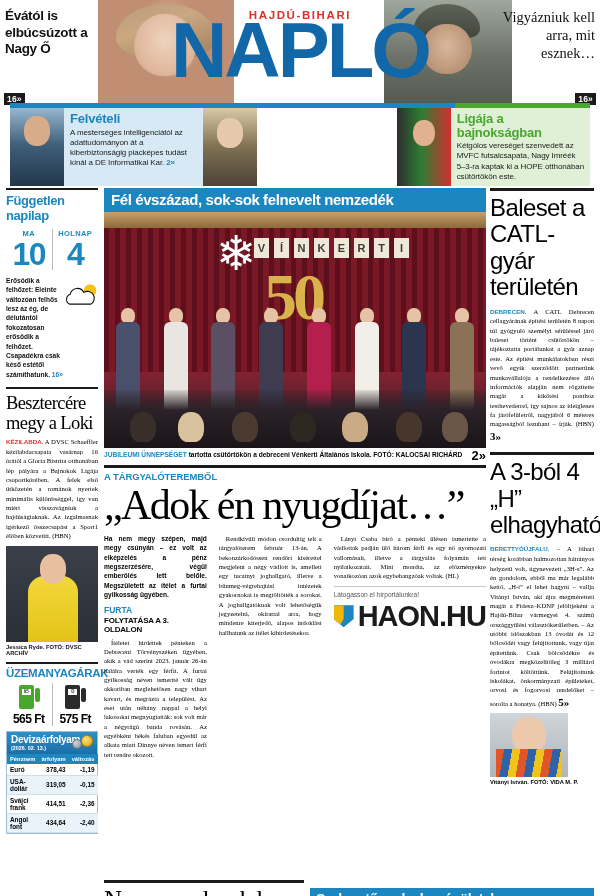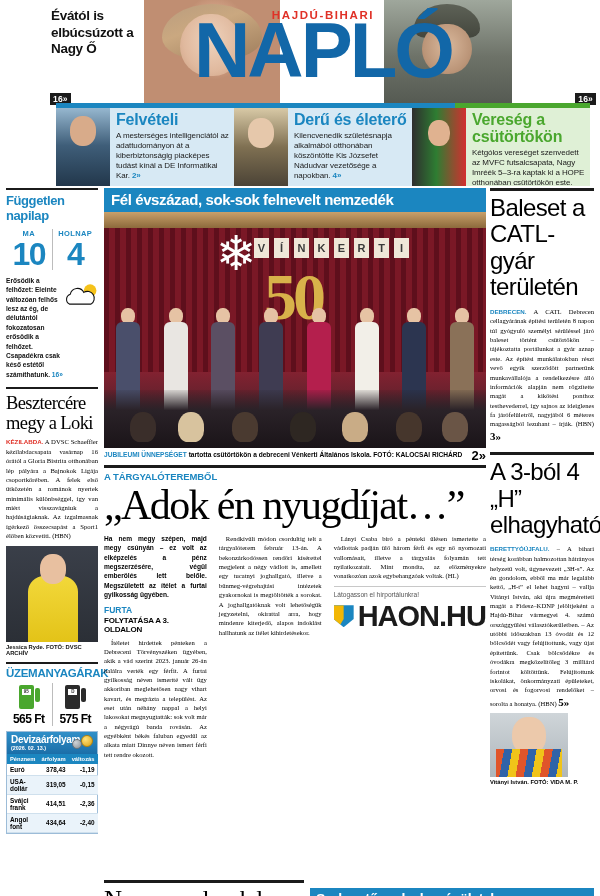--- a/index.html
+++ b/index.html
@@ -3,21 +3,21 @@
 <meta charset="utf-8">
 <title>Hajdú-Bihari Napló</title>
 <style>
   * { box-sizing: border-box; margin:0; padding:0; }
   html,body { background:#f0f0f0; }
   body {
     width:600px; height:896px; position:relative; overflow:hidden;
     font-family:"Liberation Sans", sans-serif;
     background:#fff;
   }
-  .page { position:absolute; inset:0; background:#fff;padding-left:46px; }
+  .page { position:absolute; inset:0; background:#fff; }
 
   
   .masthead { position:relative; height:108px; background:#fff; overflow:hidden; }
   .mh-left-text {
     position:absolute; left:5px; top:8px; width:92px;
     font-family:"Liberation Sans", sans-serif; font-weight:bold;
     font-size:13.5px; line-height:1.24; color:#111; letter-spacing:-.3px;
   }
   .mh-right-text {
     position:absolute; right:5px; top:8px; width:100px; text-align:right;
@@ -75,21 +75,21 @@
     -webkit-text-stroke:0;
   }
   .mh-rule { position:absolute; left:10px; right:10px; bottom:0; height:5px; background:#1b86c0; }
   .mh-rule-green { position:absolute; right:10px; bottom:0; width:135px; height:5px; background:#4aa72e; }
 
   
   .teasers { display:flex; height:78px; margin:0 10px 0 10px; gap:0; }
   .tz { position:relative; display:flex; flex:1 1 0; overflow:hidden; }
   .tz .tz-img { width:54px; flex:0 0 54px; }
   .tz .tz-txt { flex:1; padding:4px 5px 2px 6px; background:#d7e9f4; }
-  .tz h3 { font-size:16px; line-height:1.05; margin-bottom:2px; letter-spacing:-.2px; }
+  .tz h3 { font-size:13px; line-height:1.05; margin-bottom:2px; letter-spacing:-.2px; }
   .tz p  { font-size:8px; line-height:1.27; color:#1b1b1b; letter-spacing:-.1px; }
   .tz p .pg { color:#1b86c0; font-weight:bold; }
   .tz1 h3 { color:#1b86c0; } .tz2 h3 { color:#1b86c0; } .tz3 h3 { color:#4aa72e; }
   .tz3 .tz-txt { background:#dff0d6; }
   .img-man1 { background:linear-gradient(180deg,#96b7cf 0%, #3f5e79 48%, #22374b 100%); position:relative; }
   .img-man1::after{content:"";position:absolute;left:14px;top:8px;width:26px;height:30px;border-radius:46%;background:#d8ab8a;}
   .img-old  { background:linear-gradient(180deg,#d8c9a6 0%, #7f7052 50%, #4b4336 100%); position:relative;}
   .img-old::after{content:"";position:absolute;left:14px;top:10px;width:26px;height:30px;border-radius:46%;background:#e6c8ab;}
   .img-sport{ background:linear-gradient(90deg,#2e2e2e 0%, #2e7d32 45%, #d32f2f 100%); position:relative;}
   .img-sport::after{content:"";position:absolute;left:16px;top:12px;width:22px;height:26px;border-radius:46%;background:#e0b290;}
@@ -227,45 +227,42 @@
   <div class="masthead">
     <div class="mh-left-text">Évától is elbúcsúzott a Nagy Ő</div>
     <div class="pagref-box l">16»</div>
 
     <div class="mh-photo-left"></div>
     <div class="mh-photo-right"></div>
 
     <div class="mh-kicker">HAJDÚ-BIHARI</div>
     <div class="mh-title">NAPLÓ</div>
 
+    <div class="mh-right-text">Vigyázniuk kell arra, mit esznek…</div>
     <div class="pagref-box r">16»</div>
 
     <div class="mh-rule"></div>
     <div class="mh-rule-green"></div>
   </div>
 
   <div class="teasers">
     <div class="tz tz1">
       <div class="tz-img img-man1"></div>
       <div class="tz-txt">
         <h3>Felvételi</h3>
         <p><span>A mesterséges intelligenciától az adattudományon át a kiberbiztonságig piacképes tudást kínál a DE Informatikai Kar.</span> <span class="pg">2»</span></p>
       </div>
     </div>
     <div class="tz tz2">
       <div class="tz-img img-old"></div>
-      <div class="tz-txt">
-        <h3>Derű és életerő</h3>
-        <p><span>Kilencvenedik születésnapja alkalmából otthonában köszöntötte Kis Józsefet Nádudvar vezetősége a napokban.</span> <span class="pg">4»</span></p>
-      </div>
     </div>
     <div class="tz tz3">
       <div class="tz-img img-sport"></div>
       <div class="tz-txt">
-        <h3>Vereség a csütörtökön</h3>
+        <h3>Ligája a bajnokságban</h3>
         <p>Kétgólos vereséget szenvedett az MVFC futsalcsapata, Nagy Imréék 5–3-ra kaptak ki a HOPE otthonában csütörtökön este.</p>
       </div>
     </div>
   </div>
 
   <div class="body-grid">
 
     <div class="rail">
       <div class="rail-hr-top"></div>
       <div class="rail-title">Független napilap</div>

